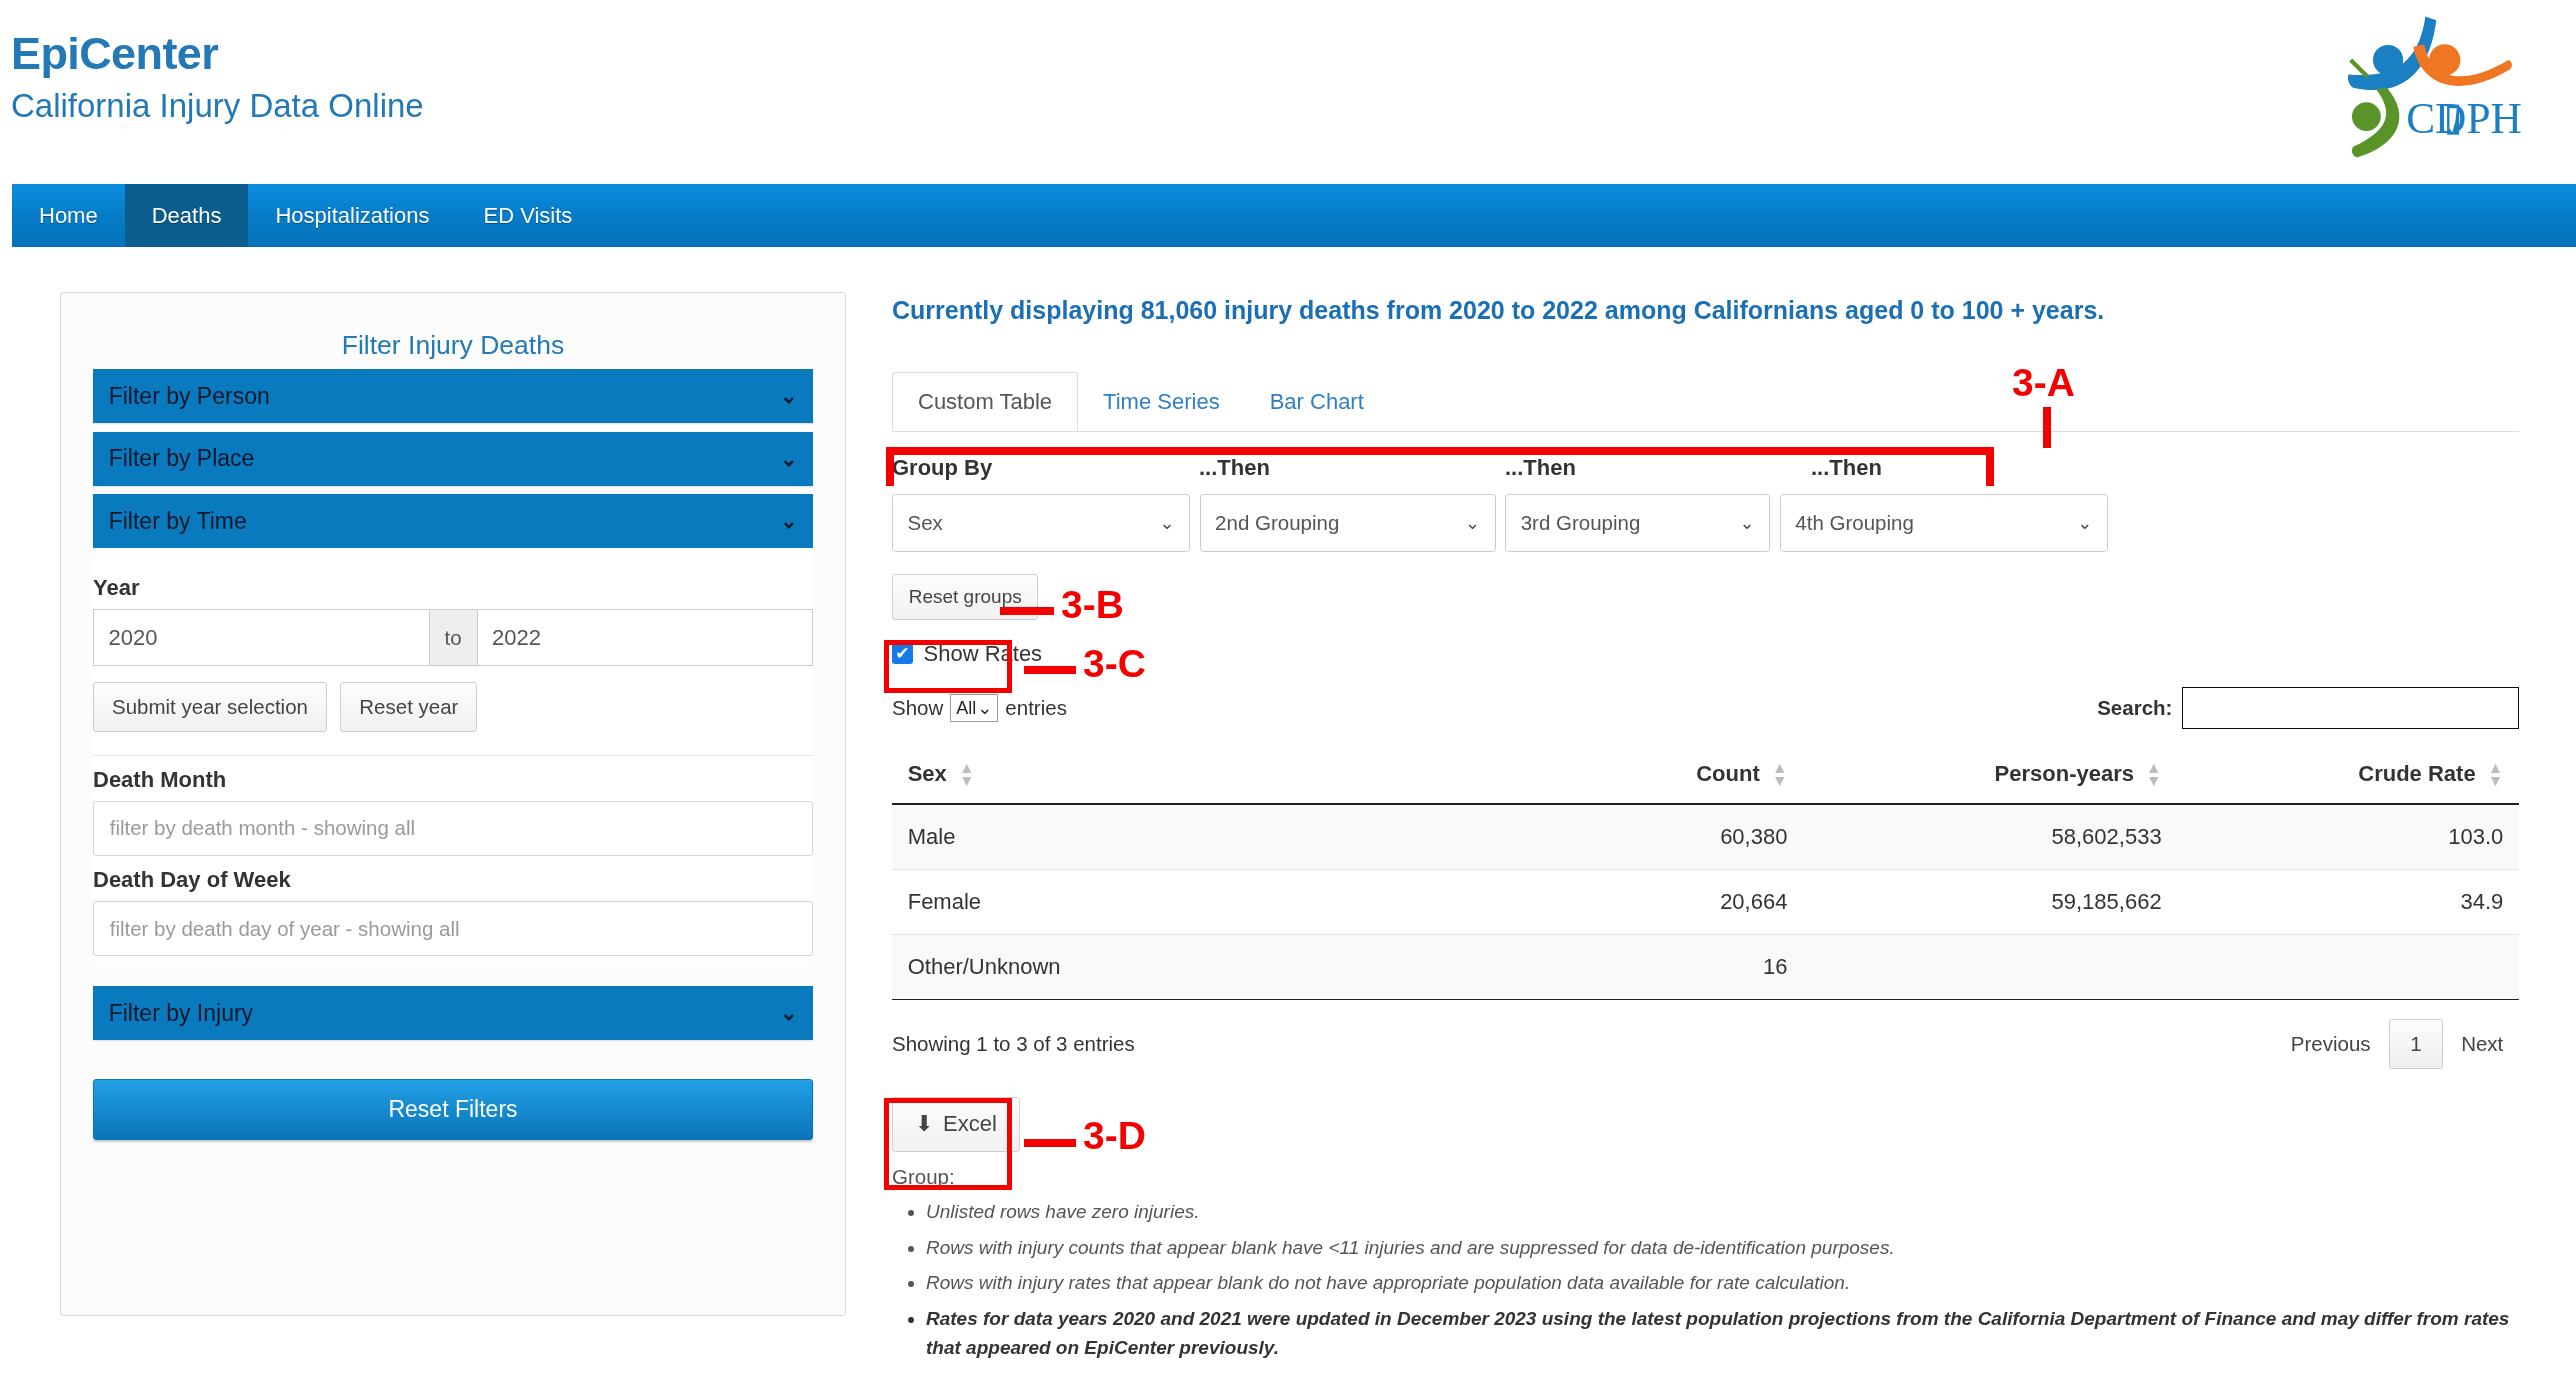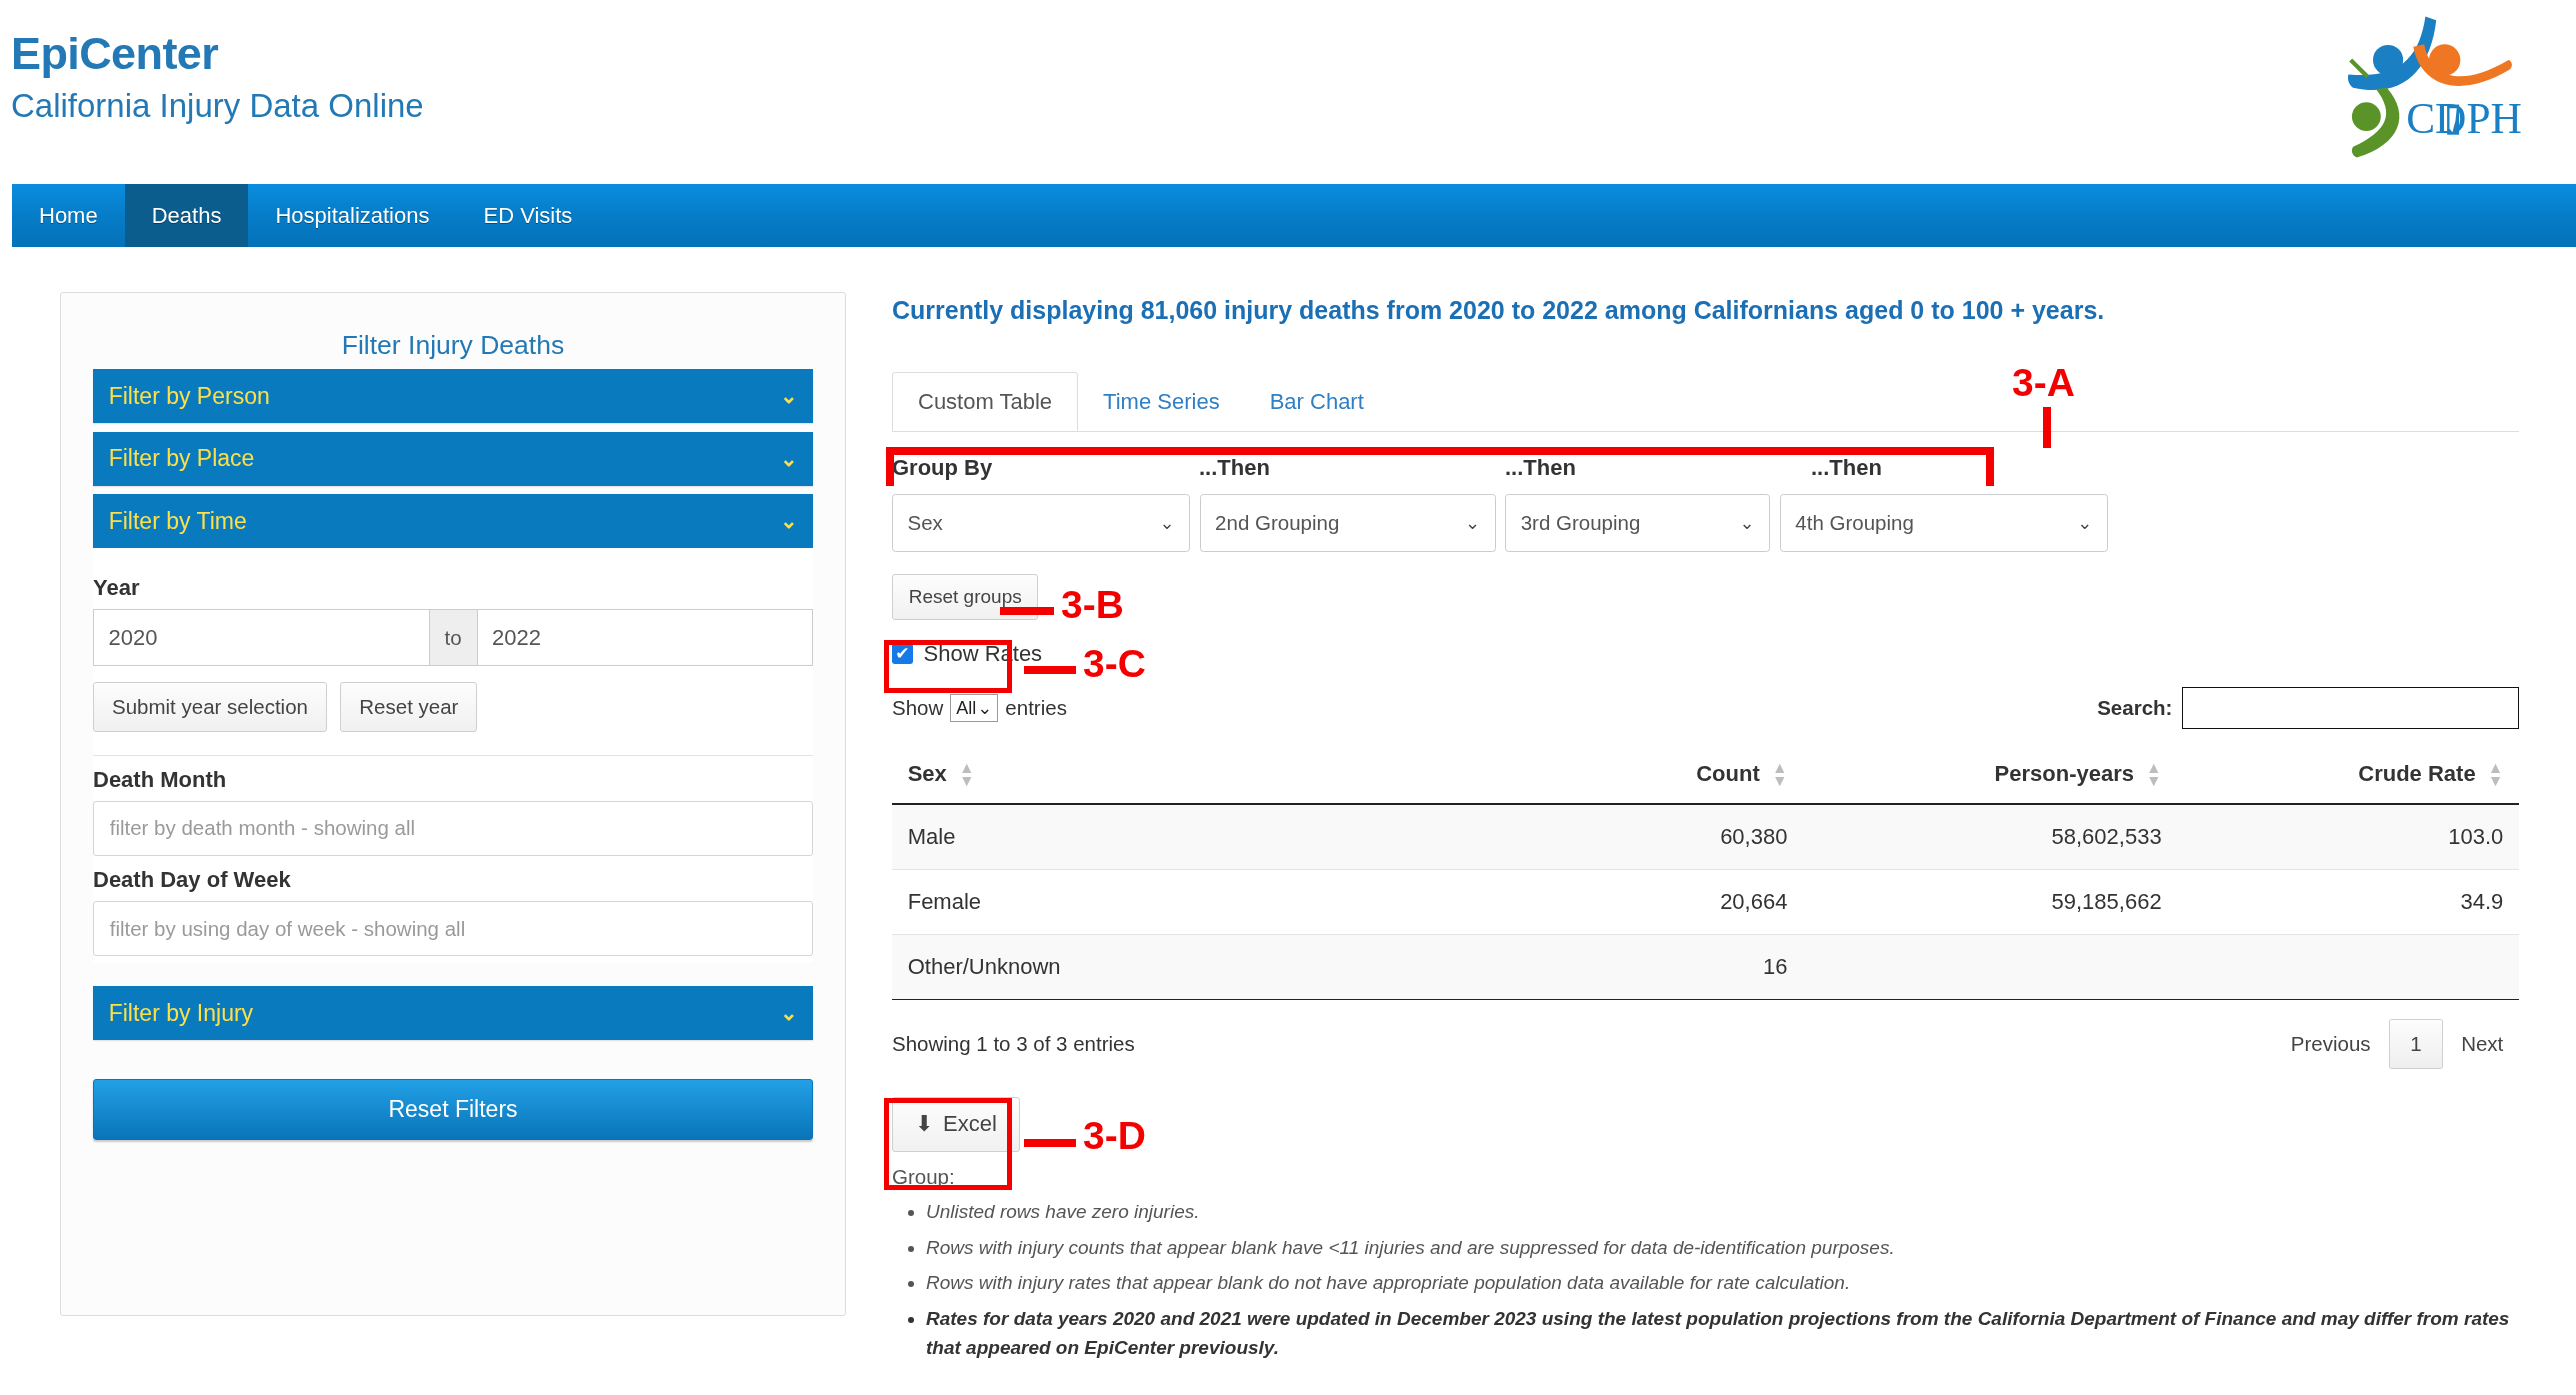--- a/index.html
+++ b/index.html
@@ -49,21 +49,21 @@
     position:absolute; left:60px; top:33px; width:786px; height:1024px;
     background:#fcfcfc; border:0.6px solid #dcdcdc; border-radius:3px;
   }
   #filter-panel-title {
     text-align:center; color:#2279b5; font-size:26.5px; margin-top:37px;
   }
   .accordion-bar {
     margin:8.4px 32px 0 32px; height:54px;
     background:#0a7abf;
     display:flex; align-items:center; justify-content:space-between;
-    padding:0 15.7px; color:#fde047; font-size:23px; cursor:pointer;
+    padding:0 15.7px; color:#0f172a; font-size:23px; cursor:pointer;
     box-shadow:0 1.2px 1.2px rgba(0,0,0,.12);
   }
   .accordion-bar .chev { font-size:20.5px; font-weight:bold; }
   .accordion-body {
     margin:0 32px; background:#ffffff; padding:15.7px 0 6px 0;
   }
   .field-label { font-size:22px; font-weight:bold; color:#333; margin:11px 0 8.4px 0; }
   .year-row { display:flex; width:100%; height:57px; }
   .year-input {
     flex:1; border:0.6px solid #ccc; background:#fff; font-size:22px; color:#555;
@@ -264,21 +264,21 @@
         <div class="year-input">2022</div>
       </div>
       <div class="btn-row">
         <div class="gray-btn">Submit year selection</div>
         <div class="gray-btn">Reset year</div>
       </div>
       <div class="divider"></div>
       <div class="field-label">Death Month</div>
       <div class="text-input">filter by death month - showing all</div>
       <div class="field-label">Death Day of Week</div>
-      <div class="text-input">filter by using day of week - showing all</div>
+      <div class="text-input">filter by death day of year - showing all</div>
     </div>
 
     <div class="accordion-bar" style="margin-top:24px">
       <span>Filter by Injury</span>
       <span class="chev">⌄</span>
     </div>
 
     <div id="reset-filters-btn">Reset Filters</div>
   </div>
 

